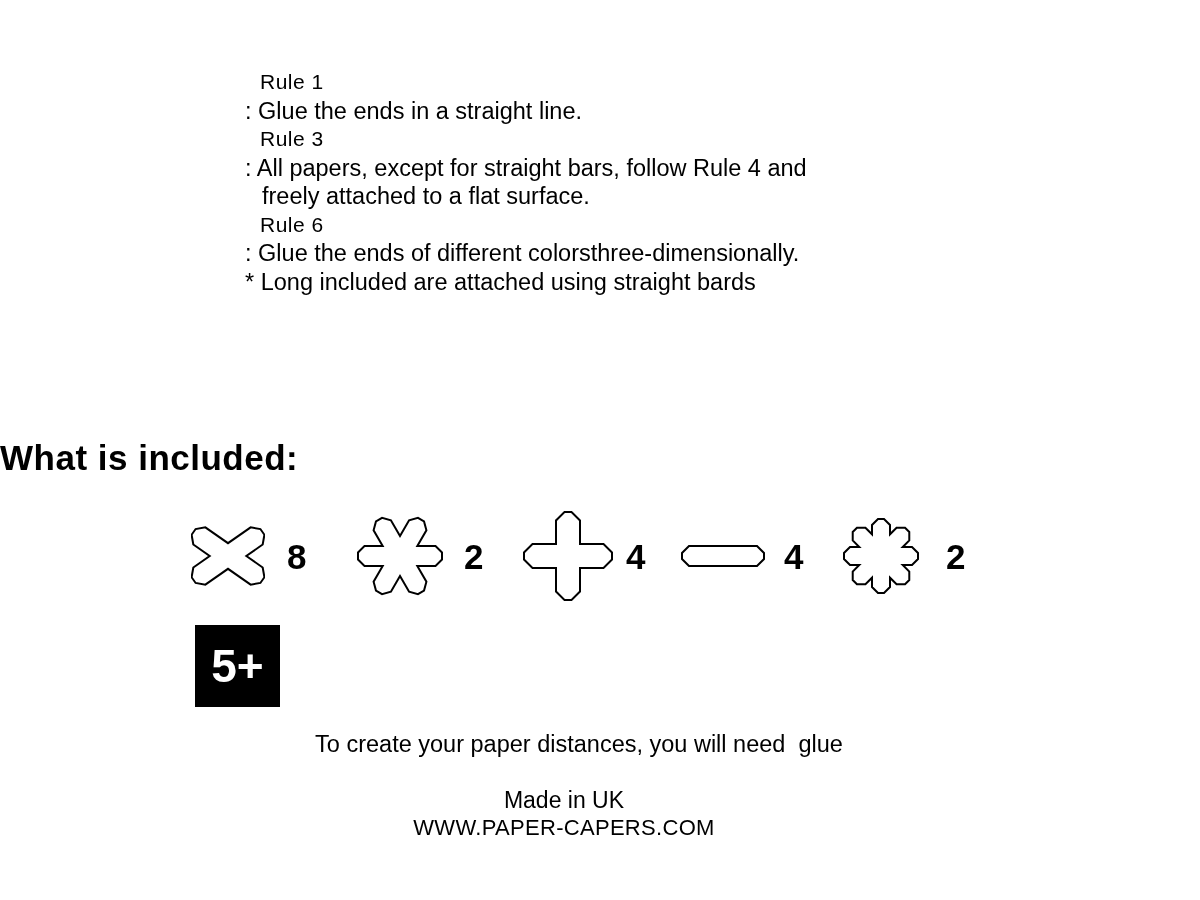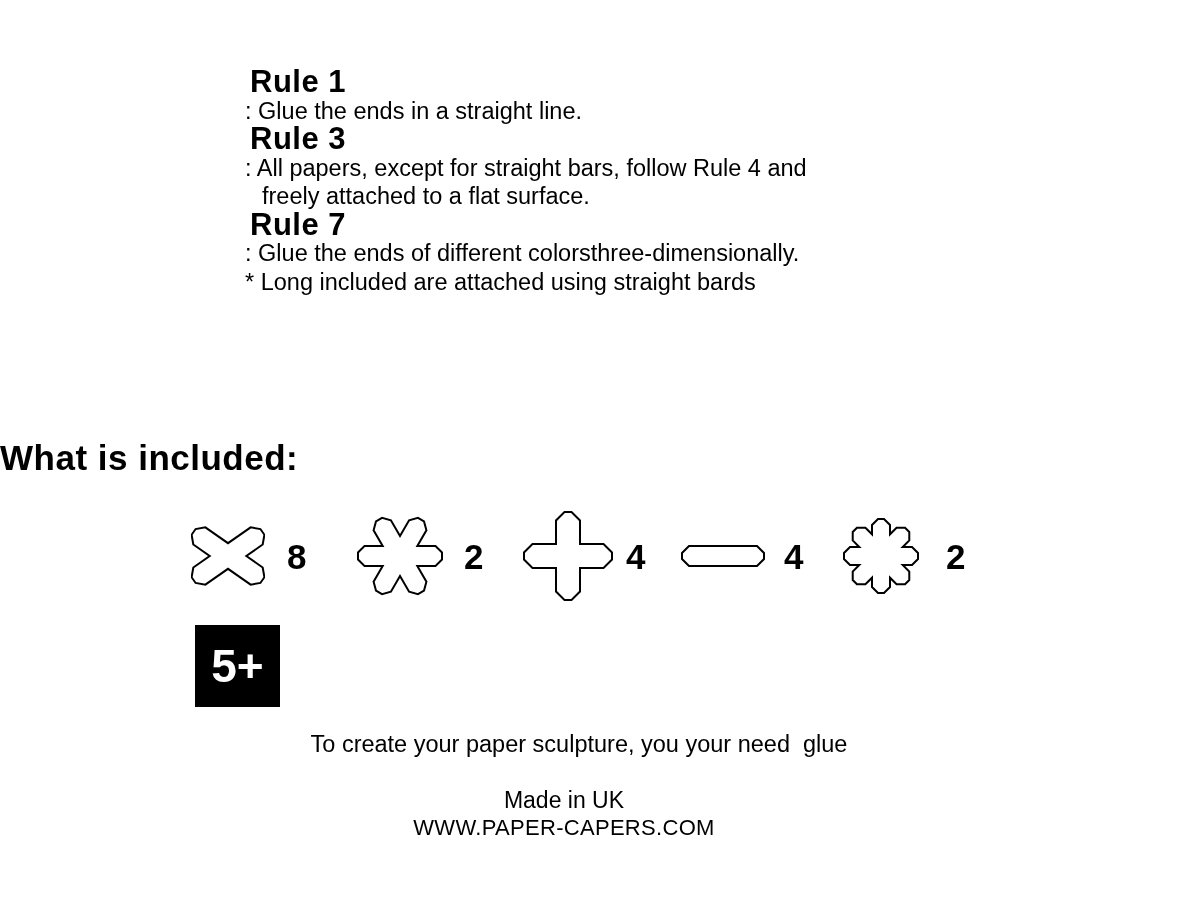--- a/index.html
+++ b/index.html
@@ -8,21 +8,21 @@
     width:1200px;height:900px;
     background:#ffffff;color:#000000;
     font-family:"Liberation Sans", sans-serif;
     overflow:hidden;
   }
   
   .rules{
     position:absolute;left:245px;top:68px;
     font-size:23.5px;line-height:28.5px;color:#000;
   }
-  .rule-title{font-weight:bold;font-size:31px;padding-left:5px;letter-spacing:0.5px;}
+  .rule-title{font-weight:normal;font-size:21px;padding-left:5px;letter-spacing:0.5px;margin-left:10px;}
   .rule-line{font-weight:normal;}
   .rule-line.cont{padding-left:17px;}
   
   .included-heading{
     position:absolute;top:438px;left:0;width:1136px;margin:0;
     font-size:35px;font-weight:bold;letter-spacing:0.5px;
   }
   
   .pieces-row{position:absolute;left:191px;top:508px;width:820px;height:96px;}
   .piece{position:absolute;top:0;height:96px;display:flex;align-items:center;}
@@ -63,21 +63,21 @@
 <body>
 
 <div class="page">
 
   <section class="rules">
     <div class="rule-title">Rule 1</div>
     <div class="rule-line">: Glue the ends in a straight line.</div>
     <div class="rule-title">Rule 3</div>
     <div class="rule-line">: All papers, except for straight bars, follow Rule 4 and</div>
     <div class="rule-line cont">freely attached to a flat surface.</div>
-    <div class="rule-title">Rule 7</div>
+    <div class="rule-title">Rule 6</div>
     <div class="rule-line">: Glue the ends of different colorsthree-dimensionally.</div>
     <div class="rule-line">* Long included are attached using straight bards</div>
   </section>
 
   <h1 class="included-heading">What is included:</h1>
 
   <div class="pieces-row">
 
     <div class="piece piece-1">
       <svg class="piece-svg" width="74" height="60" viewBox="-37 -30 74 60">
@@ -113,17 +113,17 @@
         </svg>
       <span class="piece-count ml-5">2</span>
     </div>
 
   </div>
 
   <div class="age-badge" style="background: rgb(0, 0, 0); color: rgb(255, 255, 255);">
     <span>5+</span>
   </div>
 
-  <div class="glue-note">To create your paper sculpture, you your need  glue</div>
+  <div class="glue-note">To create your paper distances, you will need  glue</div>
   <div class="made-in">Made in UK</div>
   <div class="website">WWW.PAPER-CAPERS.COM</div>
 
 </div>
 
 </body></html>

